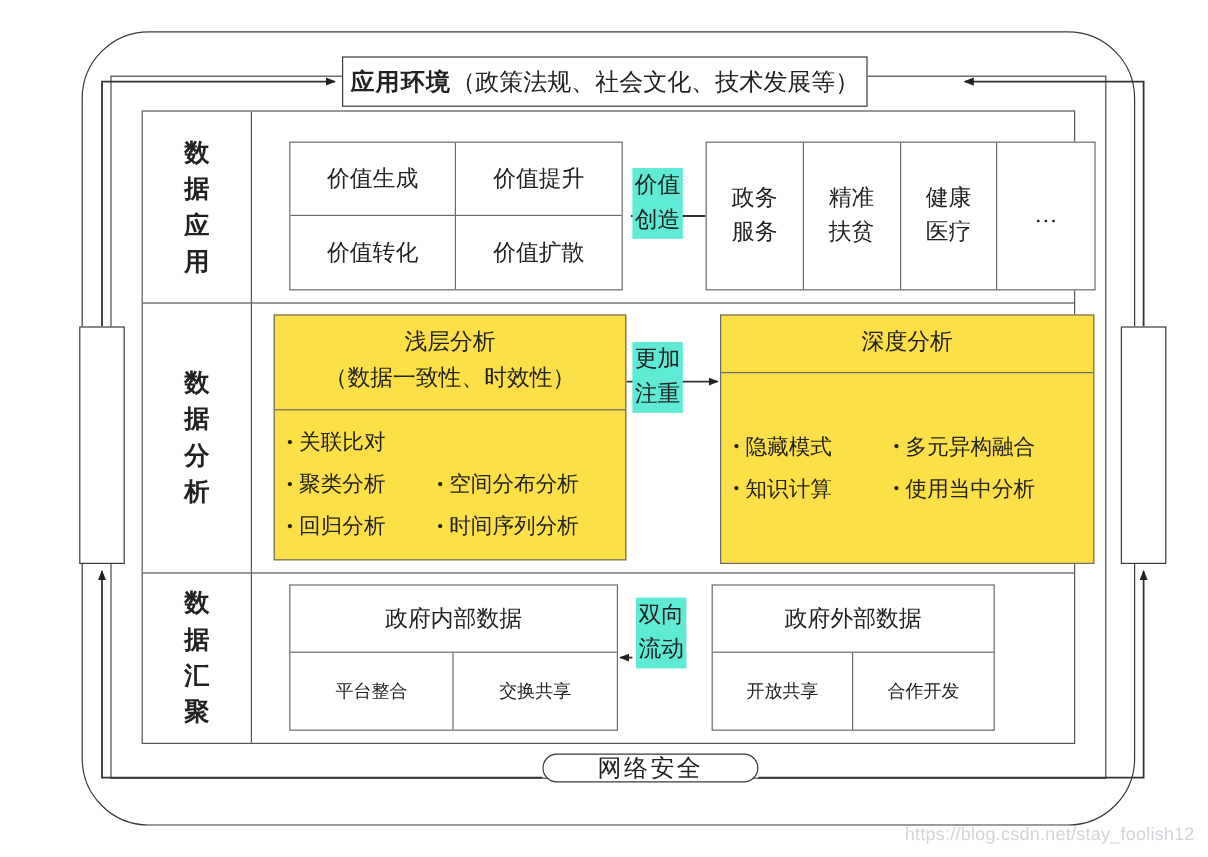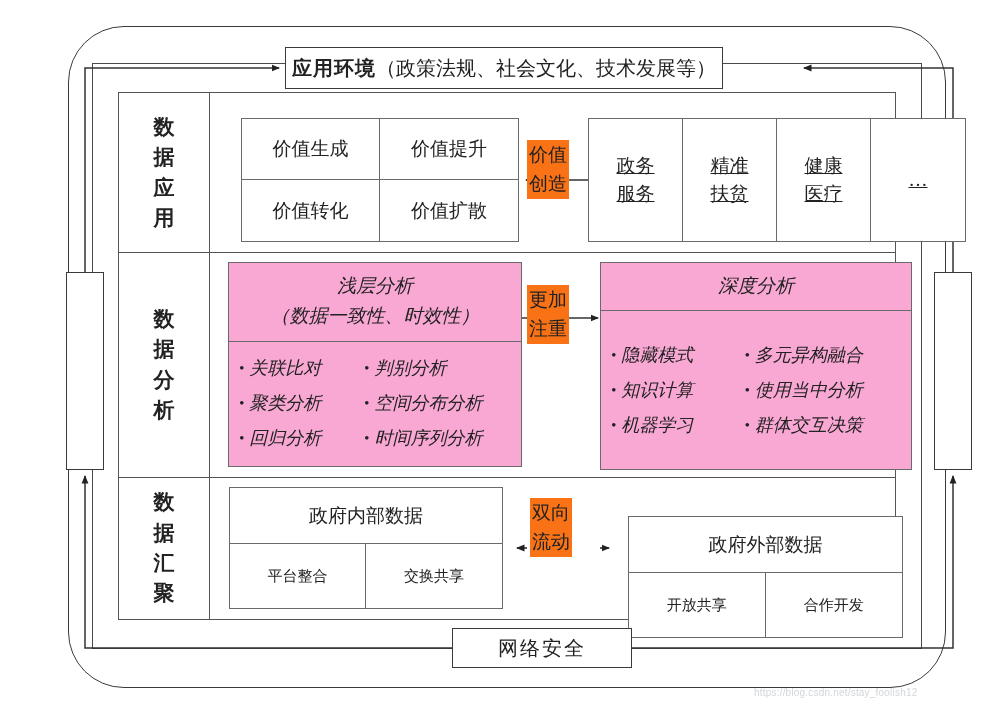--- a/index.html
+++ b/index.html
@@ -57,23 +57,24 @@
     left: 285px; top: 47px;
     width: 438px; height: 42px;
     font-size: 20px;
   }
   #env-banner .bold {
     font-weight: bold;
     letter-spacing: 1px;
   }
   #sec-banner {
     left: 452px; top: 628px;
-    width: 180px; height: 40px;
+    width: 180px; height: 24px;
     font-size: 20px;
     letter-spacing: 2px;
+    border-radius: 15px;
   }
   
   .row-label {
     position: absolute;
     left: 119px;
     width: 91px;
     box-sizing: border-box;
     border-right: 1.4px solid #555555;
     display: flex;
     flex-direction: column;
@@ -113,38 +114,36 @@
   
   #value-grid {
     left: 241px; top: 118px;
     width: 278px; height: 124px;
     grid-template-columns: 1fr 1fr;
     grid-template-rows: 1fr 1fr;
   }
   
   #app-domains {
     left: 588px; top: 118px;
-    width: 378px; height: 124px;
+    width: 325px; height: 124px;
     grid-template-columns: repeat(4, 1fr);
-    text-decoration: underline;
   }
   #app-domains .cell {
     flex-direction: column;
     line-height: 1.5;
   }
   
   .analysis {
     position: absolute;
     box-sizing: border-box;
     border: 1.4px solid #6a6a6a;
-    background: #f9a8d4;
+    background: #fde047;
     display: flex;
     flex-direction: column;
     z-index: 5;
-    font-style: italic;
   }
   #shallow-analysis { left: 228px; top: 262px; width: 294px; height: 205px; }
   #deep-analysis   { left: 600px; top: 262px; width: 312px; height: 208px; }
   .analysis-head {
     border-bottom: 1.4px solid #6a6a6a;
     padding: 8px 4px 9px;
     text-align: center;
     font-size: 19px;
     line-height: 1.6;
     white-space: nowrap;
@@ -173,22 +172,22 @@
   
   .agg {
     position: absolute;
     box-sizing: border-box;
     border: 1.4px solid #6a6a6a;
     background: #ffffff;
     display: flex;
     flex-direction: column;
     z-index: 5;
   }
-  #internal-data { left: 229px; top: 487px; width: 274px; height: 122px; text-align: right; }
-  #external-data { left: 628px; top: 487px; width: 275px; height: 122px; margin-top: 29px; }
+  #internal-data { left: 241px; top: 487px; width: 274px; height: 122px; text-align: right; }
+  #external-data { left: 593px; top: 487px; width: 236px; height: 122px; }
   .agg-head {
     height: 55px;
     border-bottom: 1.4px solid #6a6a6a;
     display: flex;
     align-items: center;
     justify-content: center;
     font-size: 19px;
     white-space: nowrap;
   }
   .agg-sub {
@@ -230,31 +229,31 @@
     pointer-events: none;
   }
   
   .arrow-label {
     position: absolute;
     z-index: 8;
     font-size: 19px;
     line-height: 1.55;
     text-align: center;
     white-space: nowrap;
-    background: #f97316;
+    background: #5eead4;
     padding: 0 2px;
   }
   #value-create-label { left: 527px; top: 140px; }
   #emphasis-label { left: 527px; top: 285px; }
   #biflow-label  { left: 530px; top: 498px; }
   
   #watermark {
     position: absolute;
     left: 754px; top: 687px;
-    font-size: 10px;
+    font-size: 15px;
     color: #d2d6da;
     font-family: "Liberation Sans", sans-serif;
     letter-spacing: 0.2px;
     z-index: 9;
     white-space: nowrap;
   }
 </style>
 </head>
 <body>
 
@@ -345,21 +344,20 @@
   </div>
 
   <div class="analysis" id="shallow-analysis">
     <div class="analysis-head">
       <div>浅层分析</div>
       <div>（数据一致性、时效性）</div>
     </div>
     <div class="analysis-body">
       <div class="bullet-row">
         <span class="b1 dot">关联比对</span>
-        <span class="b2 dot">判别分析</span>
       </div>
       <div class="bullet-row">
         <span class="b1 dot">聚类分析</span>
         <span class="b2 dot">空间分布分析</span>
       </div>
       <div class="bullet-row">
         <span class="b1 dot">回归分析</span>
         <span class="b2 dot">时间序列分析</span>
       </div>
     </div>
@@ -376,24 +374,20 @@
     </div>
     <div class="analysis-body">
       <div class="bullet-row">
         <span class="b1 dot">隐藏模式</span>
         <span class="b2 dot">多元异构融合</span>
       </div>
       <div class="bullet-row">
         <span class="b1 dot">知识计算</span>
         <span class="b2 dot">使用当中分析</span>
       </div>
-      <div class="bullet-row">
-        <span class="b1 dot">机器学习</span>
-        <span class="b2 dot">群体交互决策</span>
-      </div>
     </div>
   </div>
 
   <div class="agg" id="internal-data">
     <div class="agg-head">政府内部数据</div>
     <div class="agg-sub">
       <div>平台整合</div>
       <div>交换共享</div>
     </div>
   </div>

